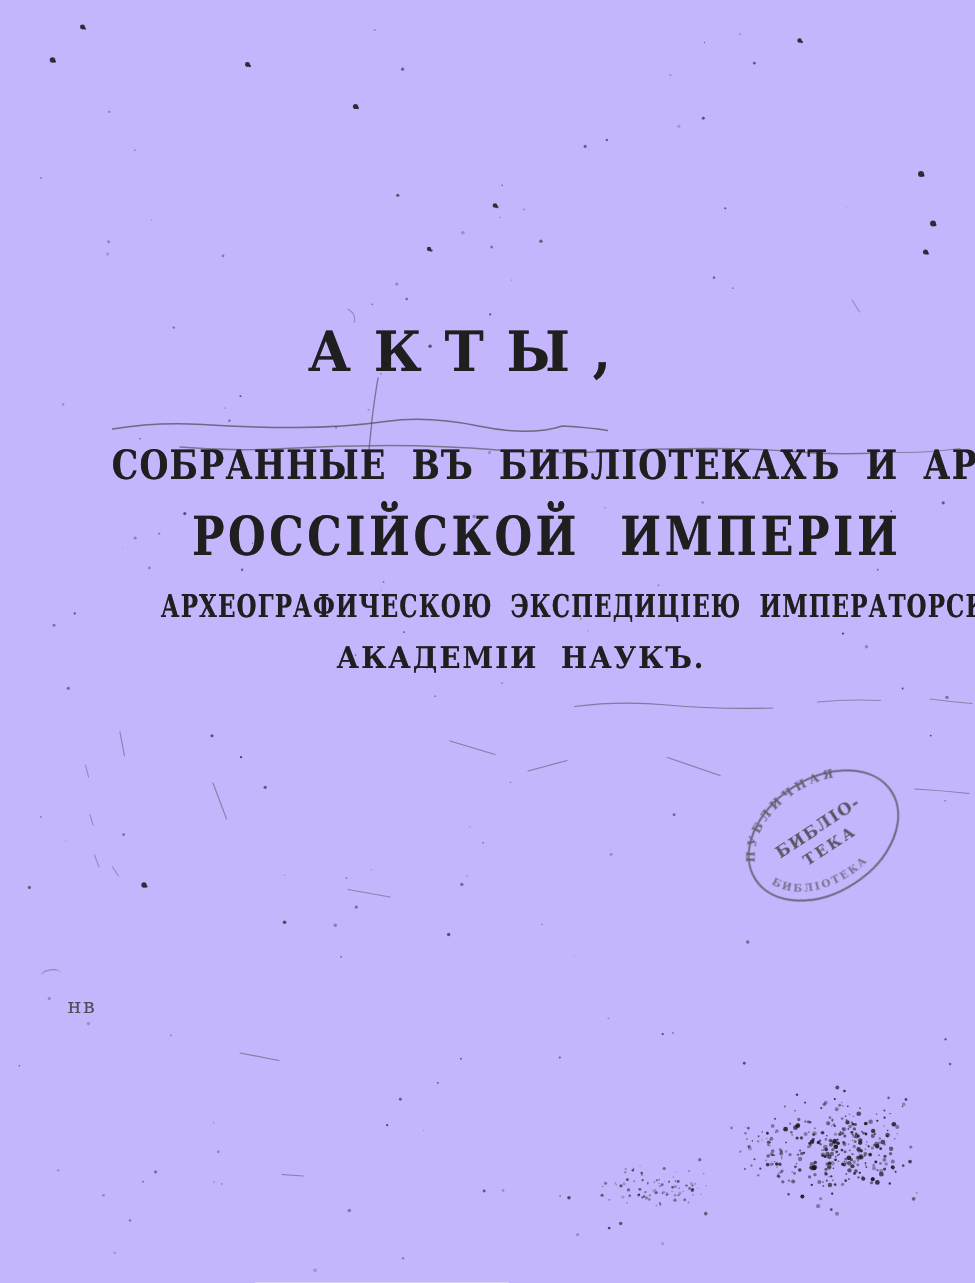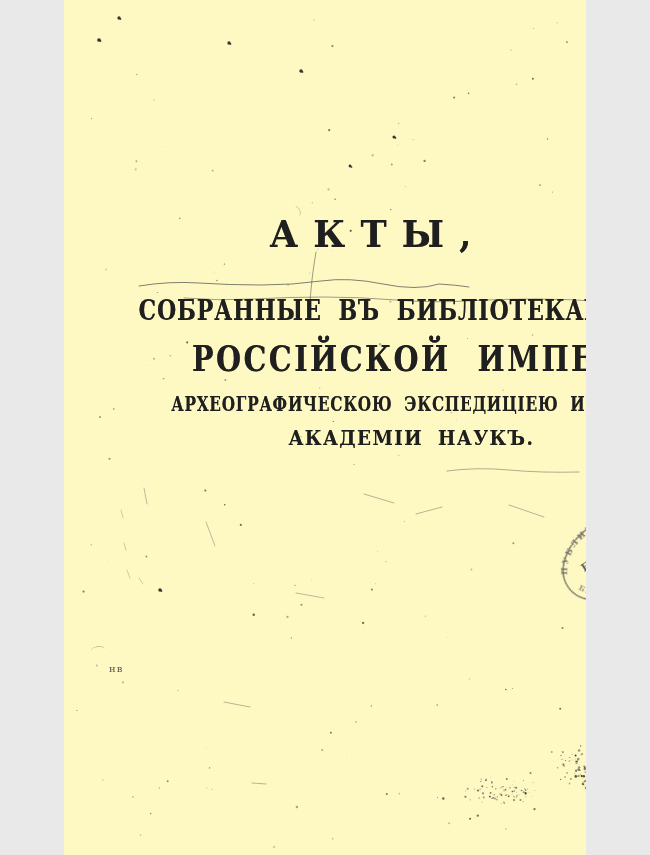--- a/index.html
+++ b/index.html
@@ -1,18 +1,18 @@
 <!DOCTYPE html>
 <html><head>
 <meta charset="utf-8">
 <style>
   html,body{margin:0;padding:0;background:#e9e9e9;}
   .page{
-    position:relative;width:522px;height:855px;margin:0 auto;
-    background:#fef9c3;overflow:hidden;
+    position:relative;width:650px;height:855px;margin:0 auto;
+    background:#c4b5fd;overflow:hidden;
     font-family:"DejaVu Serif","Liberation Serif",serif;
     color:#1e1e1e;
   }
   .tline{
     position:absolute;white-space:nowrap;text-align:center;
     font-weight:bold;line-height:1;color:#1f1f1f;
     text-shadow:0 0 .4px rgba(20,20,20,.55);
   }
   .main-title   {left:200px;top:216px;width:215px;font-size:37px;letter-spacing:16px;transform:scaleX(.95);transform-origin:center;}
   .subtitle     {left:25px; top:297px;width:550px;font-size:27px;letter-spacing:1px; word-spacing:10px;transform:scaleX(.82);transform-origin:center;}
@@ -21,21 +21,21 @@
   .imprint3     {left:215px;top:428px;width:235px;font-size:20px;letter-spacing:1.5px;word-spacing:8px;transform:scaleX(.92);transform-origin:center;}
   .overlay{position:absolute;left:0;top:0;width:650px;height:855px;pointer-events:none;}
   .stamp{
     position:absolute;left:489px;top:511px;width:120px;height:92px;
     transform:rotate(-33deg);transform-origin:center;
     opacity:.82;filter:blur(.3px);
   }
   .pencil{
     position:absolute;left:45px;top:663px;
     font-family:"DejaVu Serif","Liberation Serif",serif;
-    font-size:10px;color:#3c3c3c;opacity:.85;letter-spacing:1px;
+    font-size:14px;color:#3c3c3c;opacity:.85;letter-spacing:1px;
   }
   .pencil-squiggle{
     position:absolute;left:27px;top:646px;width:14px;height:7px;
     border-top:1.5px solid #555;border-radius:60%;opacity:.4;transform:rotate(-8deg);
   }
 </style>
 </head>
 <body>
 
 <div class="page">

